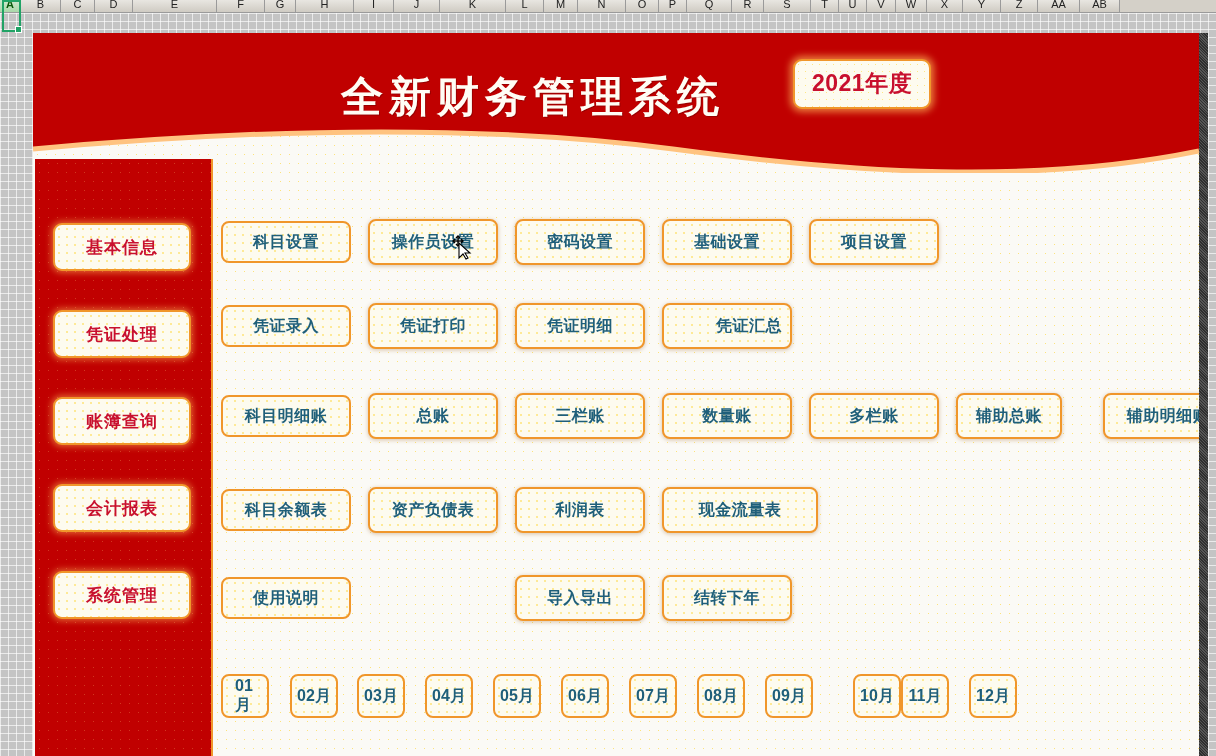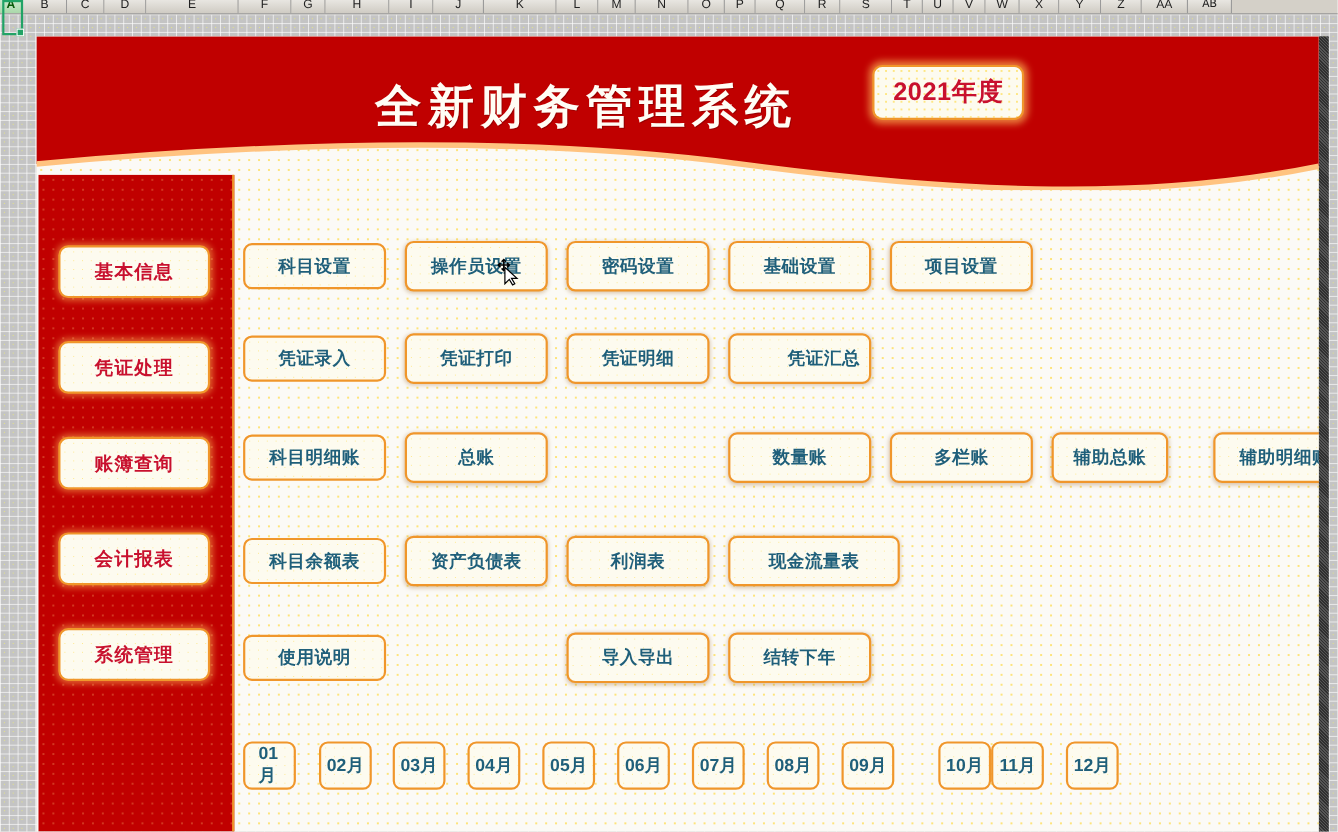--- a/index.html
+++ b/index.html
@@ -228,21 +228,21 @@
     <div class="colh" style="width: 32px;">R</div>
     <div class="colh" style="width: 47px;">S</div>
     <div class="colh" style="width: 28px;">T</div>
     <div class="colh" style="width: 28px;">U</div>
     <div class="colh" style="width: 29px;">V</div>
     <div class="colh" style="width: 31px;">W</div>
     <div class="colh" style="width: 36px;">X</div>
     <div class="colh" style="width: 38px;">Y</div>
     <div class="colh" style="width: 37px;">Z</div>
     <div class="colh" style="width: 42px;">AA</div>
-    <div class="colh" style="width: 40px; font-family: Liberation Mono, monospace;">AB</div>
+    <div class="colh" style="width: 40px;">AB</div>
   </div>
 
 <div id="excel-active-cell">
   <div class="fillhandle"></div>
 </div>
 
 <div id="app">
 
   <div id="header-banner">
     <svg width="1166" height="140" viewBox="0 0 1166 140">
@@ -271,20 +271,21 @@
       </div>
       <div class="btn-row" style="top: 126px;">
         <div class="tile" style="left: 8px; width: 130px;">凭证录入</div>
         <div class="tile raised" style="left: 155px; width: 130px;">凭证打印</div>
         <div class="tile raised" style="left: 302px; width: 130px;">凭证明细</div>
         <div class="tile raised" style="left: 449px; width: 130px; padding-left: 44px;">凭证汇总</div>
       </div>
       <div class="btn-row" style="top: 216px;">
         <div class="tile" style="left: 8px; width: 130px;">科目明细账</div>
         <div class="tile raised" style="left: 155px; width: 130px;">总账</div>
+        <div class="tile raised" style="left: 302px; width: 130px;">三栏账</div>
         <div class="tile raised" style="left: 449px; width: 130px;">数量账</div>
         <div class="tile raised" style="left: 596px; width: 130px;">多栏账</div>
         <div class="tile raised" style="left: 743px; width: 106px;">辅助总账</div>
         <div class="tile raised" style="left: 890px; width: 130px;">辅助明细账</div>
       </div>
       <div class="btn-row" style="top: 310px;">
         <div class="tile" style="left: 8px; width: 130px;">科目余额表</div>
         <div class="tile raised" style="left: 155px; width: 130px;">资产负债表</div>
         <div class="tile raised" style="left: 302px; width: 130px;">利润表</div>
         <div class="tile raised" style="left: 449px; width: 156px;">现金流量表</div>

